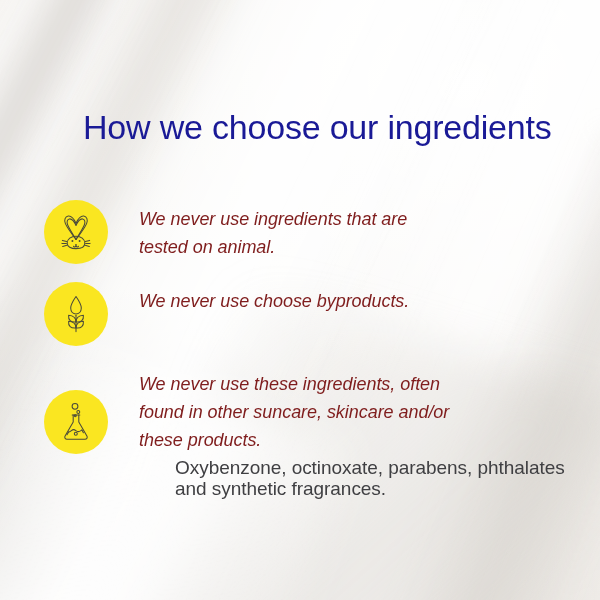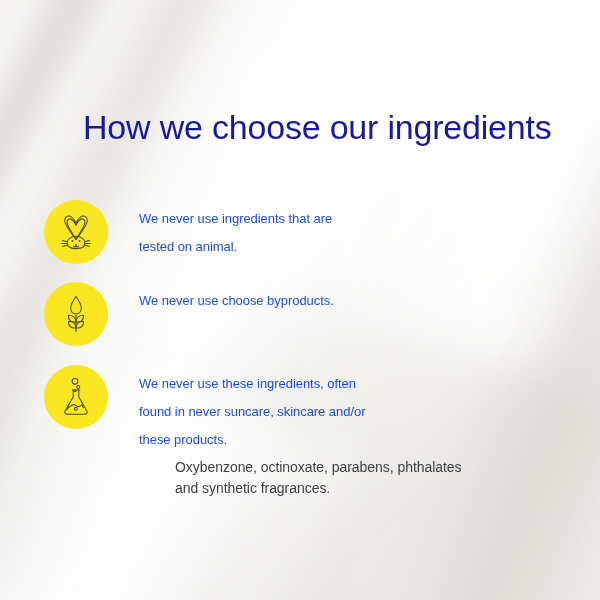--- a/index.html
+++ b/index.html
@@ -96,48 +96,49 @@
   }
 
   .claim-row {
     position:absolute;
     left:44px;
     display:flex;
     align-items:flex-start;
   }
   #claim-row-cruelty-free { top:200px; }
   #claim-row-vegan        { top:282px; }
-  #claim-row-chemicals    { top:365px; }
+  #claim-row-chemicals    { top:365px;align-items:flex-end; }
 
   .badge {
     width:64px; height:64px;
     border-radius:50%;
     background:#fae621;
     flex:0 0 auto;
     display:flex;
     align-items:center;
     justify-content:center;
   }
   .badge svg { display:block; }
 
   .claim-text {
     margin-left:31px;
     margin-top:5px;
-    font-size:13px;
+    font-size:18px;
     line-height:28px;
-    color:#1d4ed8;
+    color:#7f1d1d;
     font-weight:400;
     letter-spacing:-0.05px;
+    font-style:italic;
   }
   .claim-text .l { display:block; white-space:nowrap; }
 
   #fine-print {
     position:absolute;
     left:175px; top:457px;
-    font-size:14px;
+    font-size:19px;
     line-height:21px;
     color:#3f3f42;
     font-weight:400;
     letter-spacing:-0.05px;
   }
   #fine-print .l { display:block; white-space:nowrap; }
 </style>
 </head>
 <body>
 
@@ -229,21 +230,21 @@
           <path d="M14.6 32.0 C16.6 32.0 17.6 29.6 19.7 29.6 C21.6 29.6 22.1 31.6 24.2 31.6 C26.0 31.6 26.8 30.6 27.9 30.1"></path>
           <path d="M14.6 32.0 L13.0 34.8"></path>
           <path d="M27.9 30.1 L29.4 32.8"></path>
 
           <circle cx="21.8" cy="33.8" r="1.5"></circle>
         </svg>
       </span>
     </div>
     <div class="claim-text">
       <span class="l">We never use these ingredients, often</span>
-      <span class="l">found in never suncare, skincare and/or</span>
+      <span class="l">found in other suncare, skincare and/or</span>
       <span class="l">these products.</span>
     </div>
   </div>
 
   <div id="fine-print">
     <span class="l">Oxybenzone, octinoxate, parabens, phthalates</span>
     <span class="l">and synthetic fragrances.</span>
   </div>
 
 </div>

